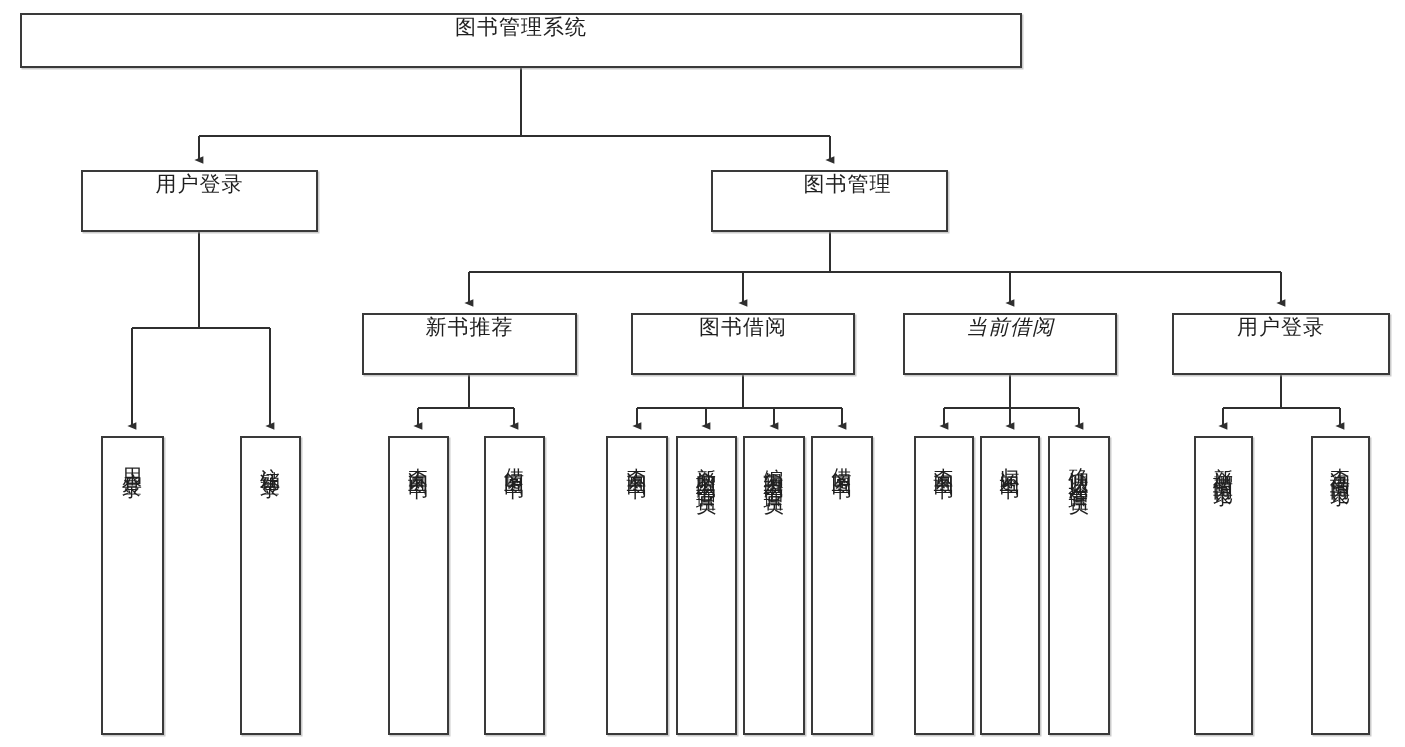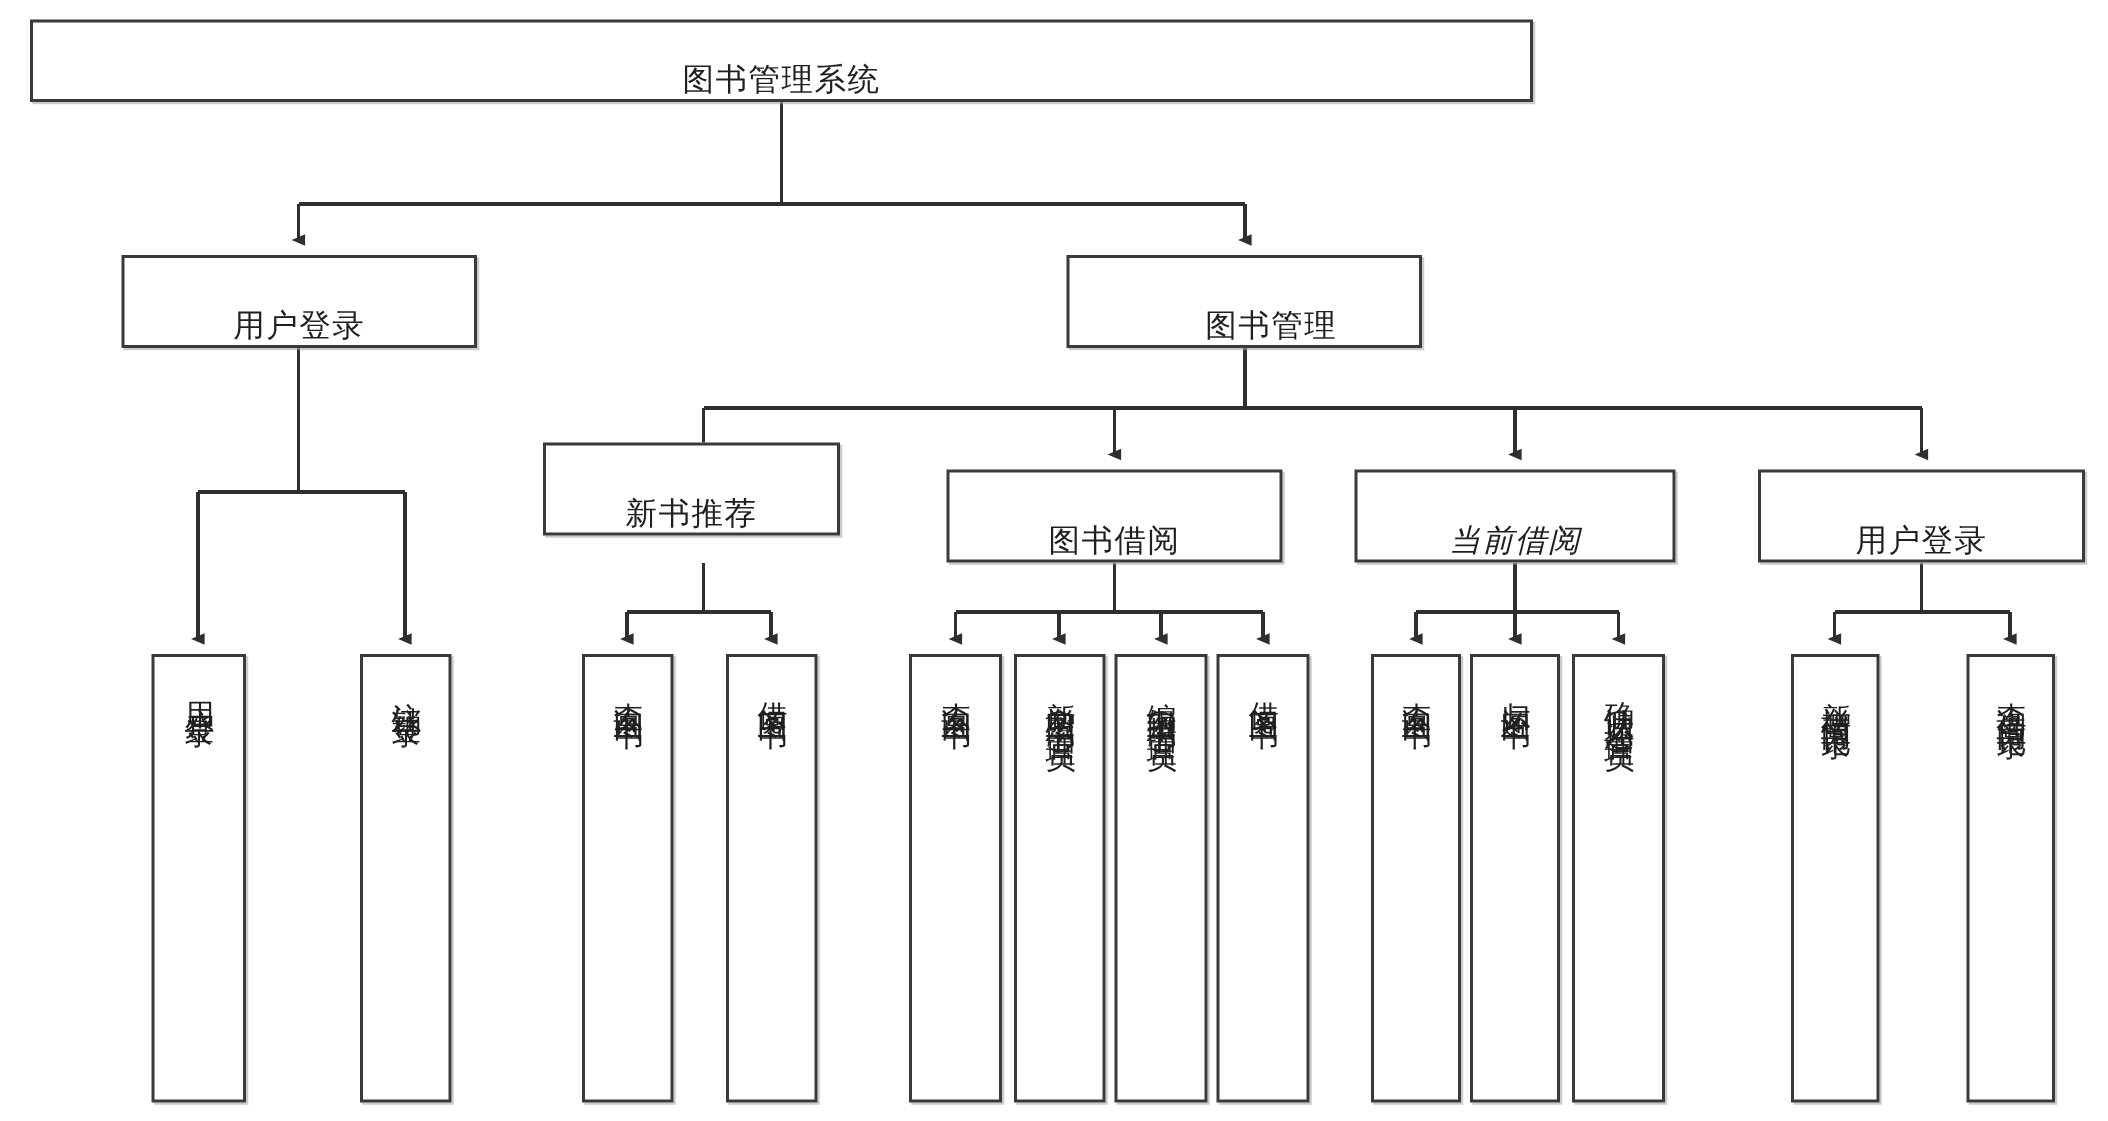--- a/index.html
+++ b/index.html
@@ -12,21 +12,21 @@
   }
   #canvas{position:absolute;left:0;top:0;width:1405px;height:747px;}
   svg.edges{position:absolute;left:0;top:0;width:1405px;height:747px;pointer-events:none;}
 
   .node{
     position:absolute;
     box-sizing:border-box;
     background:#ffffff;
     border:2px solid #3a3a3a;
     display:flex;
-    align-items:flex-end;
+    align-items:flex-start;
     justify-content:center;
     color:#1a1a1a;
     box-shadow:1.5px 1.5px 0 rgba(160,160,160,.55);
   }
   .node-label{
     font-size:21px;
     line-height:1.15;
     letter-spacing:1px;
     white-space:nowrap;
     color:#1f1f1f;
@@ -114,21 +114,21 @@
     <span class="node-label">图书管理系统</span>
   </div>
 
   <div class="node" style="left:81px;top:170px;width:237px;height:62px;">
     <span class="node-label">用户登录</span>
   </div>
   <div class="node" style="left:711px;top:170px;width:237px;height:62px;padding-left:36px;">
     <span class="node-label">图书管理</span>
   </div>
 
-  <div class="node" style="left:362px;top:295px;width:198px;height:62px;">
+  <div class="node" style="left:362px;top:313px;width:215px;height:62px;">
     <span class="node-label">新书推荐</span>
   </div>
   <div class="node" style="left:631px;top:313px;width:224px;height:62px;">
     <span class="node-label">图书借阅</span>
   </div>
   <div class="node" style="left:903px;top:313px;width:214px;height:62px;font-style:italic;">
     <span class="node-label">当前借阅</span>
   </div>
   <div class="node" style="left:1172px;top:313px;width:218px;height:62px;">
     <span class="node-label">用户登录</span>

